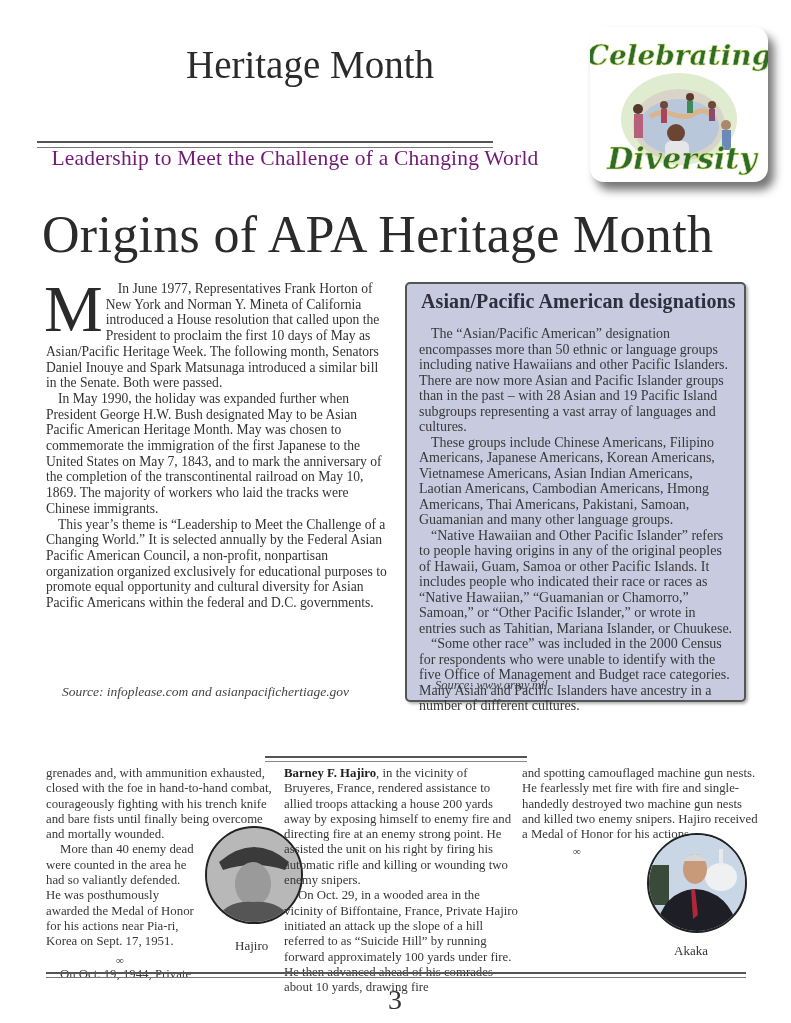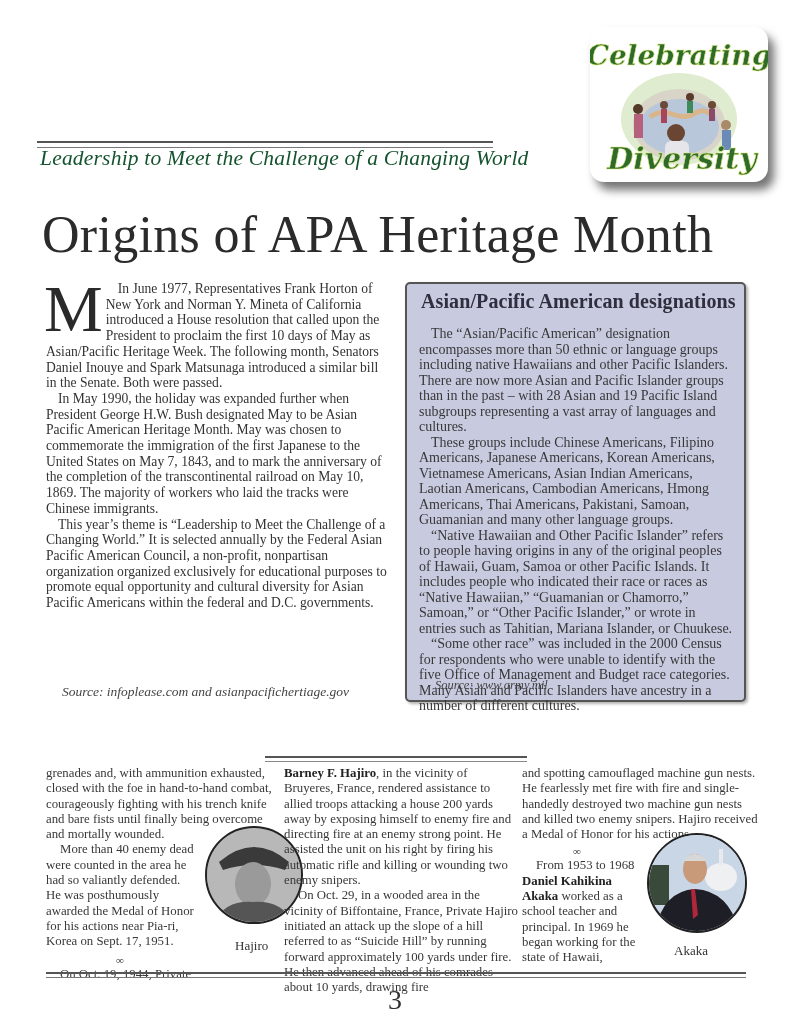--- a/index.html
+++ b/index.html
@@ -5,22 +5,22 @@
   html, body { margin:0; padding:0; background:#ffffff; }
   body { width:791px; height:1023px; position:relative; overflow:hidden;
          font-family:"Liberation Serif","DejaVu Serif",serif; color:#2a2a2a; }
   .abs { position:absolute; }
 
   
   #hdr-title { left:60px; top:42px; width:500px; text-align:center;
                font-size:39px; line-height:46px; color:#2b2b2b; }
   #hdr-rule { left:37px; top:141px; width:456px; height:4px;
               border-top:2px solid #555; border-bottom:1.5px solid #777; }
-  #hdr-sub { left:40px; top:146px; width:510px; text-align:left;
-             font-style:italic; font-size:21.5px; color:#14532d; letter-spacing:0.2px; }
+  #hdr-sub { left:40px; top:146px; width:510px; text-align:center;
+             font-size:21.5px; color:#701a75; letter-spacing:0.2px; }
 
   
   #logo { left:590px; top:27px; width:178px; height:155px; background:#fff;
           border-radius:14px; box-shadow:6px 8px 10px rgba(0,0,0,0.55); overflow:hidden; }
   #logo svg { width:100%; height:100%; display:block; }
 
   
   #main-title { left:42px; top:204px; width:720px; font-size:52px; line-height:62px;
                 color:#2b2b2b; letter-spacing:0.3px; }
 
@@ -63,20 +63,21 @@
 
   
   #bot-rule { left:46px; top:972px; width:700px; height:3px;
               border-top:2px solid #555; border-bottom:1.5px solid #777; }
   #page-num { left:380px; top:984px; width:30px; text-align:center; font-size:28px; color:#333; }
 </style>
 </head>
 <body>
 
 <div class="abs" id="hdr-title">
+  <div>Heritage Month</div>
 </div>
 <div class="abs" id="hdr-rule"></div>
 <div class="abs" id="hdr-sub">Leadership to Meet the Challenge of a Changing World</div>
 
 <div class="abs" id="logo">
   <svg viewBox="0 0 178 155">
     <ellipse cx="89" cy="92" rx="58" ry="46" fill="#dfeccf"></ellipse>
     <ellipse cx="89" cy="98" rx="46" ry="36" fill="#d8d4c8"></ellipse>
     <ellipse cx="89" cy="100" rx="40" ry="28" fill="#b9c7da"></ellipse>
     <path d="M60 90 q10 -8 25 -2 q12 4 20 -2 q10 -6 18 4" stroke="#d8b58a" stroke-width="5" fill="none"></path>
@@ -138,21 +139,20 @@
 <div class="abs" id="cap-hajiro">Hajiro</div>
 
 <div class="abs bcol" id="col2">
   <p><b>Barney F. Hajiro</b><span>, in the vicinity of Bruyeres, France, rendered assistance to allied troops attacking a house 200 yards away by exposing himself to enemy fire and directing fire at an enemy strong point. He assisted the unit on his right by firing his automatic rifle and killing or wounding two enemy snipers.</span></p>
   <p class="ind">On Oct. 29, in a wooded area in the vicinity of Biffontaine, France, Private Hajiro initiated an attack up the slope of a hill referred to as “Suicide Hill” by running forward approximately 100 yards under fire. He then advanced ahead of his comrades about 10 yards, drawing fire</p>
 </div>
 
 <div class="abs bcol" id="col3">
   <p>and spotting camouflaged machine gun nests. He fearlessly met fire with fire and single-handedly destroyed two machine gun nests and killed two enemy snipers. Hajiro received a Medal of Honor for his actions.</p>
   <p class="infty" style="width:110px;margin-top:2px">∞</p>
-  <p class="ind" style="width:118px"><span>From 1953 to 1968</span> <b>Daniel Kahikina Akaka</b><span> worked as a school teacher and principal. In 1969 he began working for the state of Hawaii,</span></p>
 </div>
 
 <div class="abs photo" id="photo-akaka">
   <svg viewBox="0 0 96 96" width="96" height="96">
     <rect width="96" height="96" fill="#c9d6e6"></rect>
     <ellipse cx="72" cy="42" rx="16" ry="14" fill="#eef0f2"></ellipse>
     <rect x="70" y="14" width="4" height="16" fill="#e8eaee"></rect>
     <rect x="0" y="30" width="20" height="40" fill="#3a4a3a"></rect>
     <ellipse cx="46" cy="34" rx="12" ry="15" fill="#c89a7a"></ellipse>
     <path d="M34 26 q12 -14 24 0" fill="#d8d8d8"></path>

